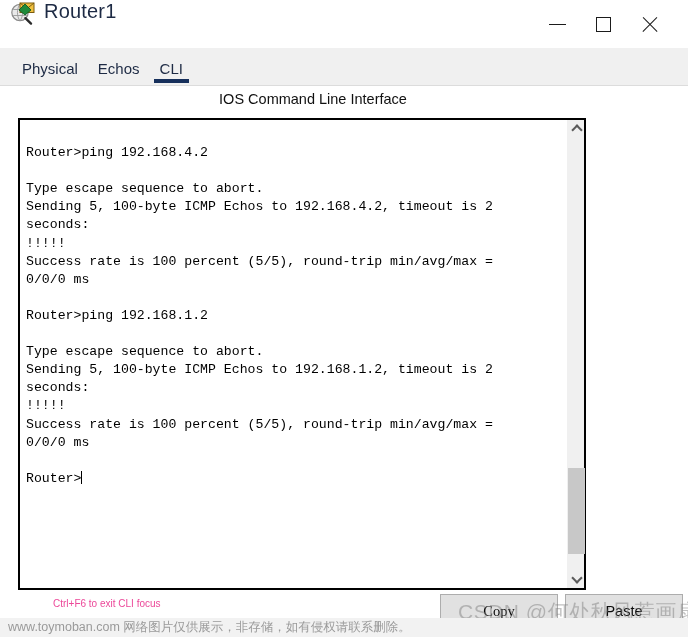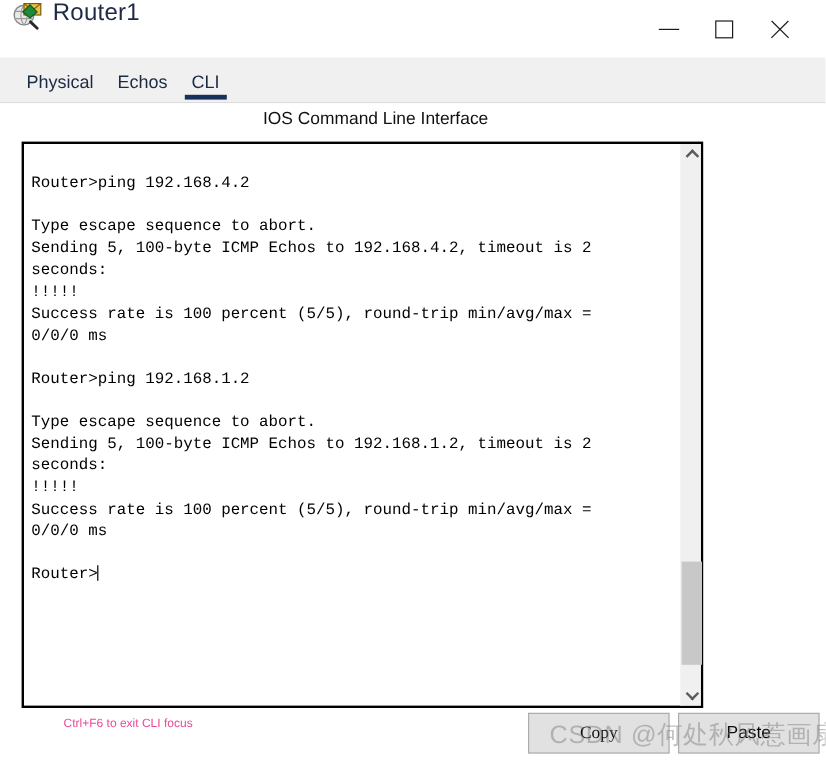--- a/index.html
+++ b/index.html
@@ -291,14 +291,15 @@
       <div class="btn copy">
         <span>Copy</span>
       </div>
       <div class="btn paste">
         <span>Paste</span>
       </div>
     </div>
   </div>
 
   <div class="wm-csdn">CSDN @何处秋风惹画扇</div>
+  <div class="wm-bottom">www.toymoban.com 网络图片仅供展示，非存储，如有侵权请联系删除。</div>
 
 </div>
 
 </body></html>

